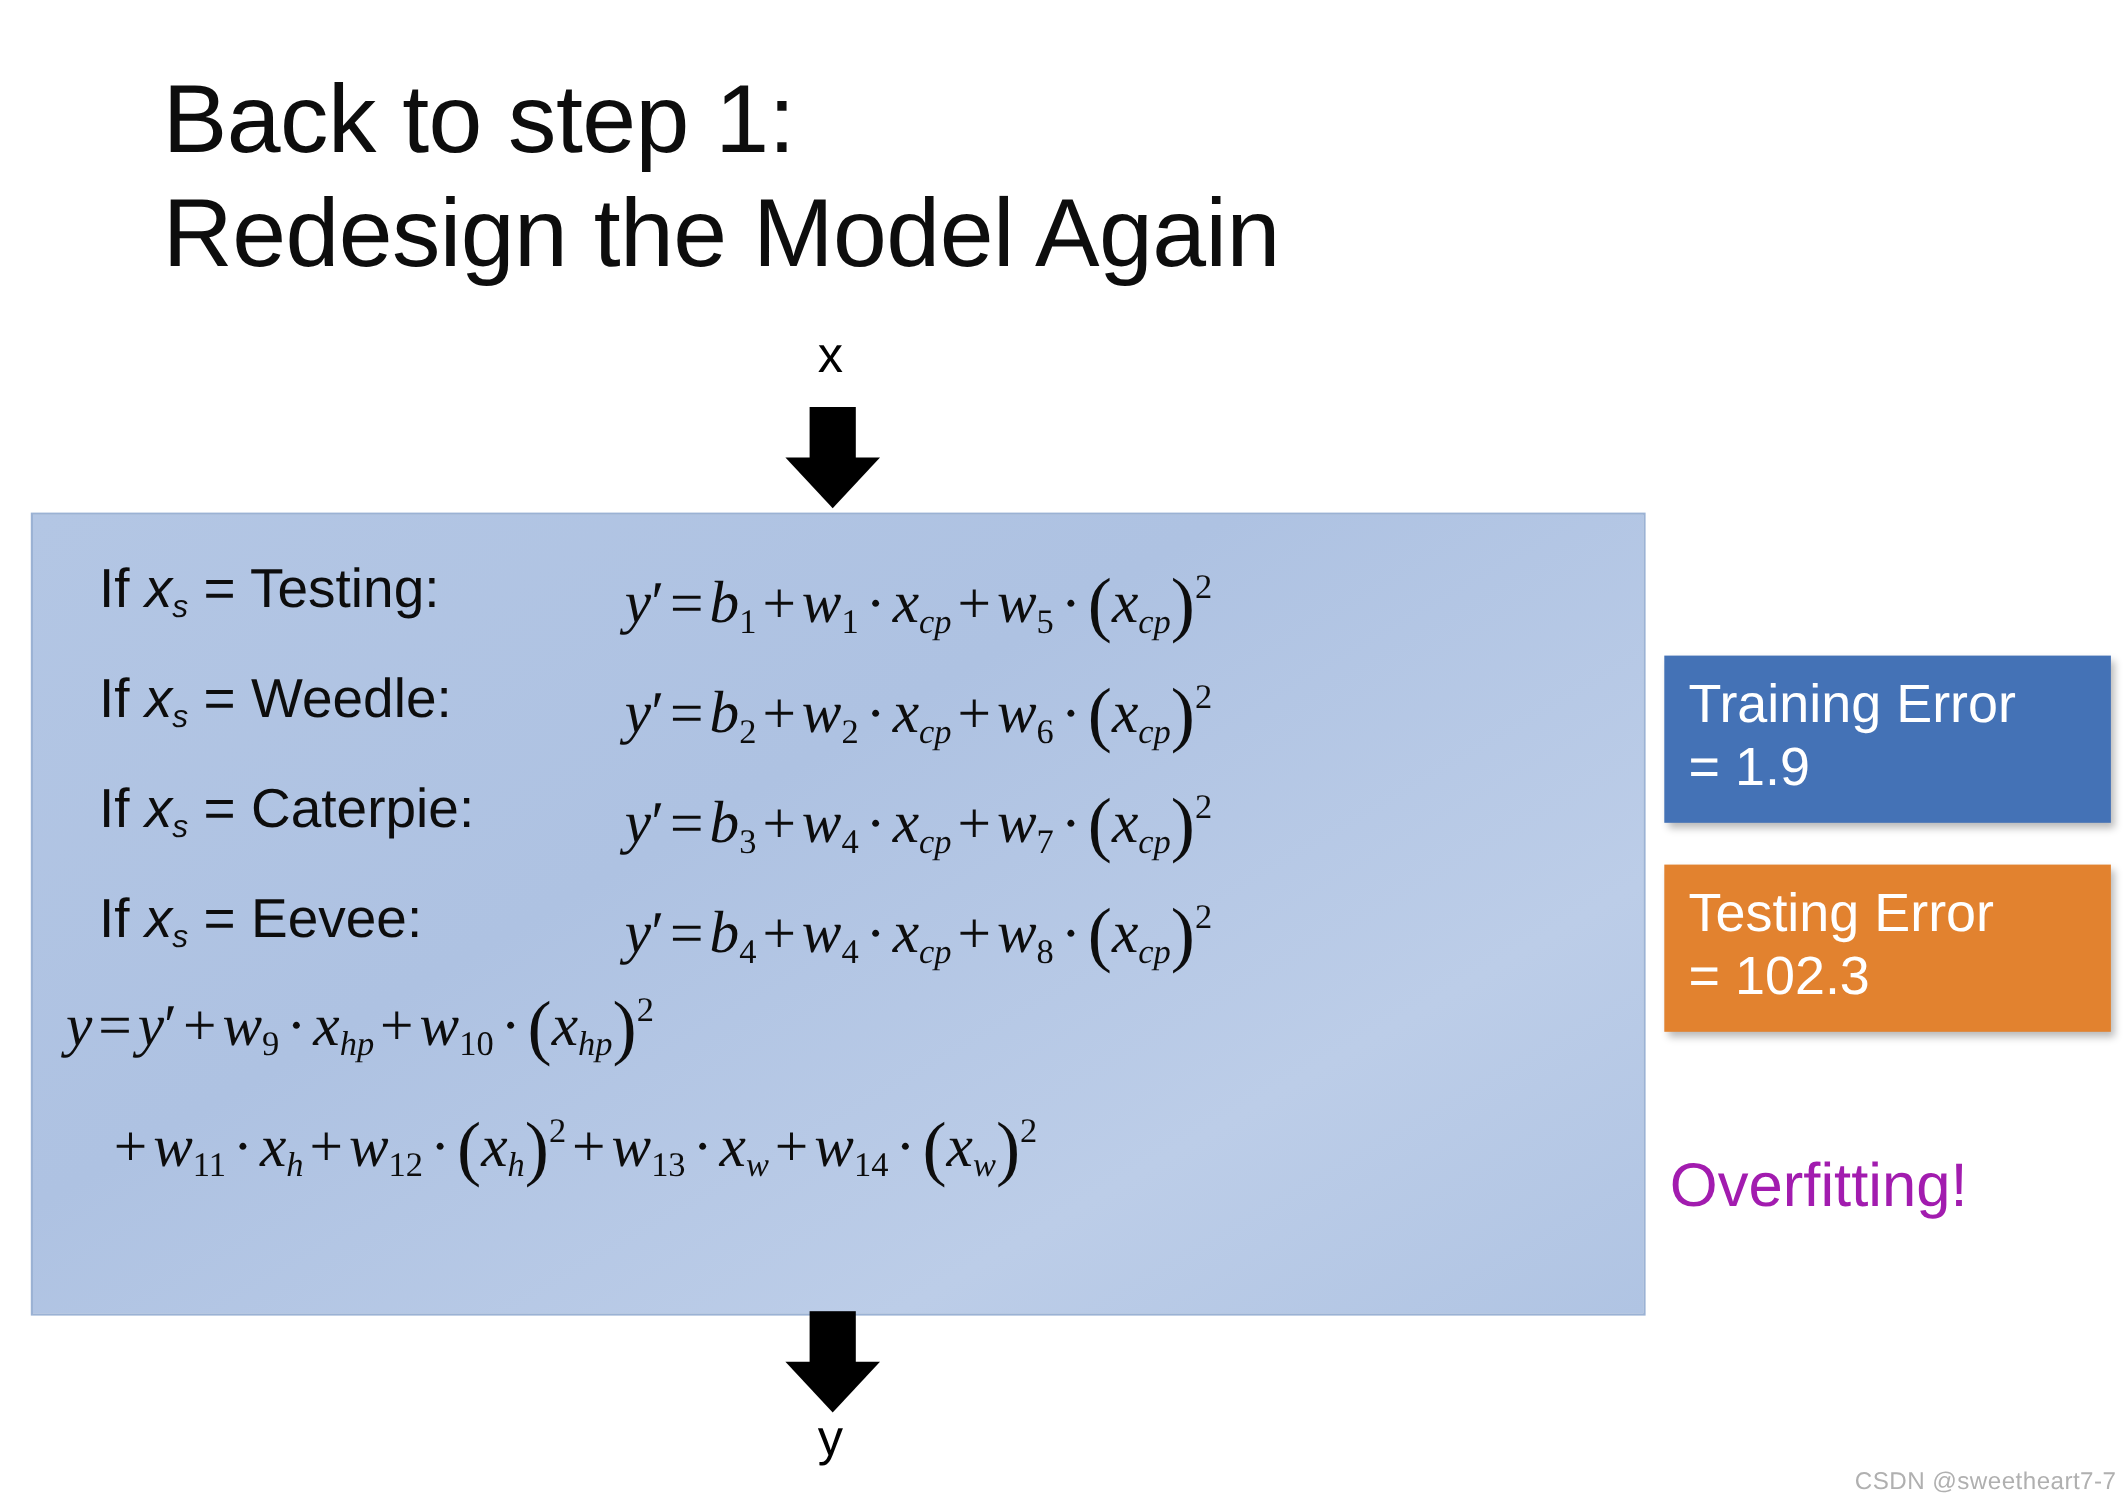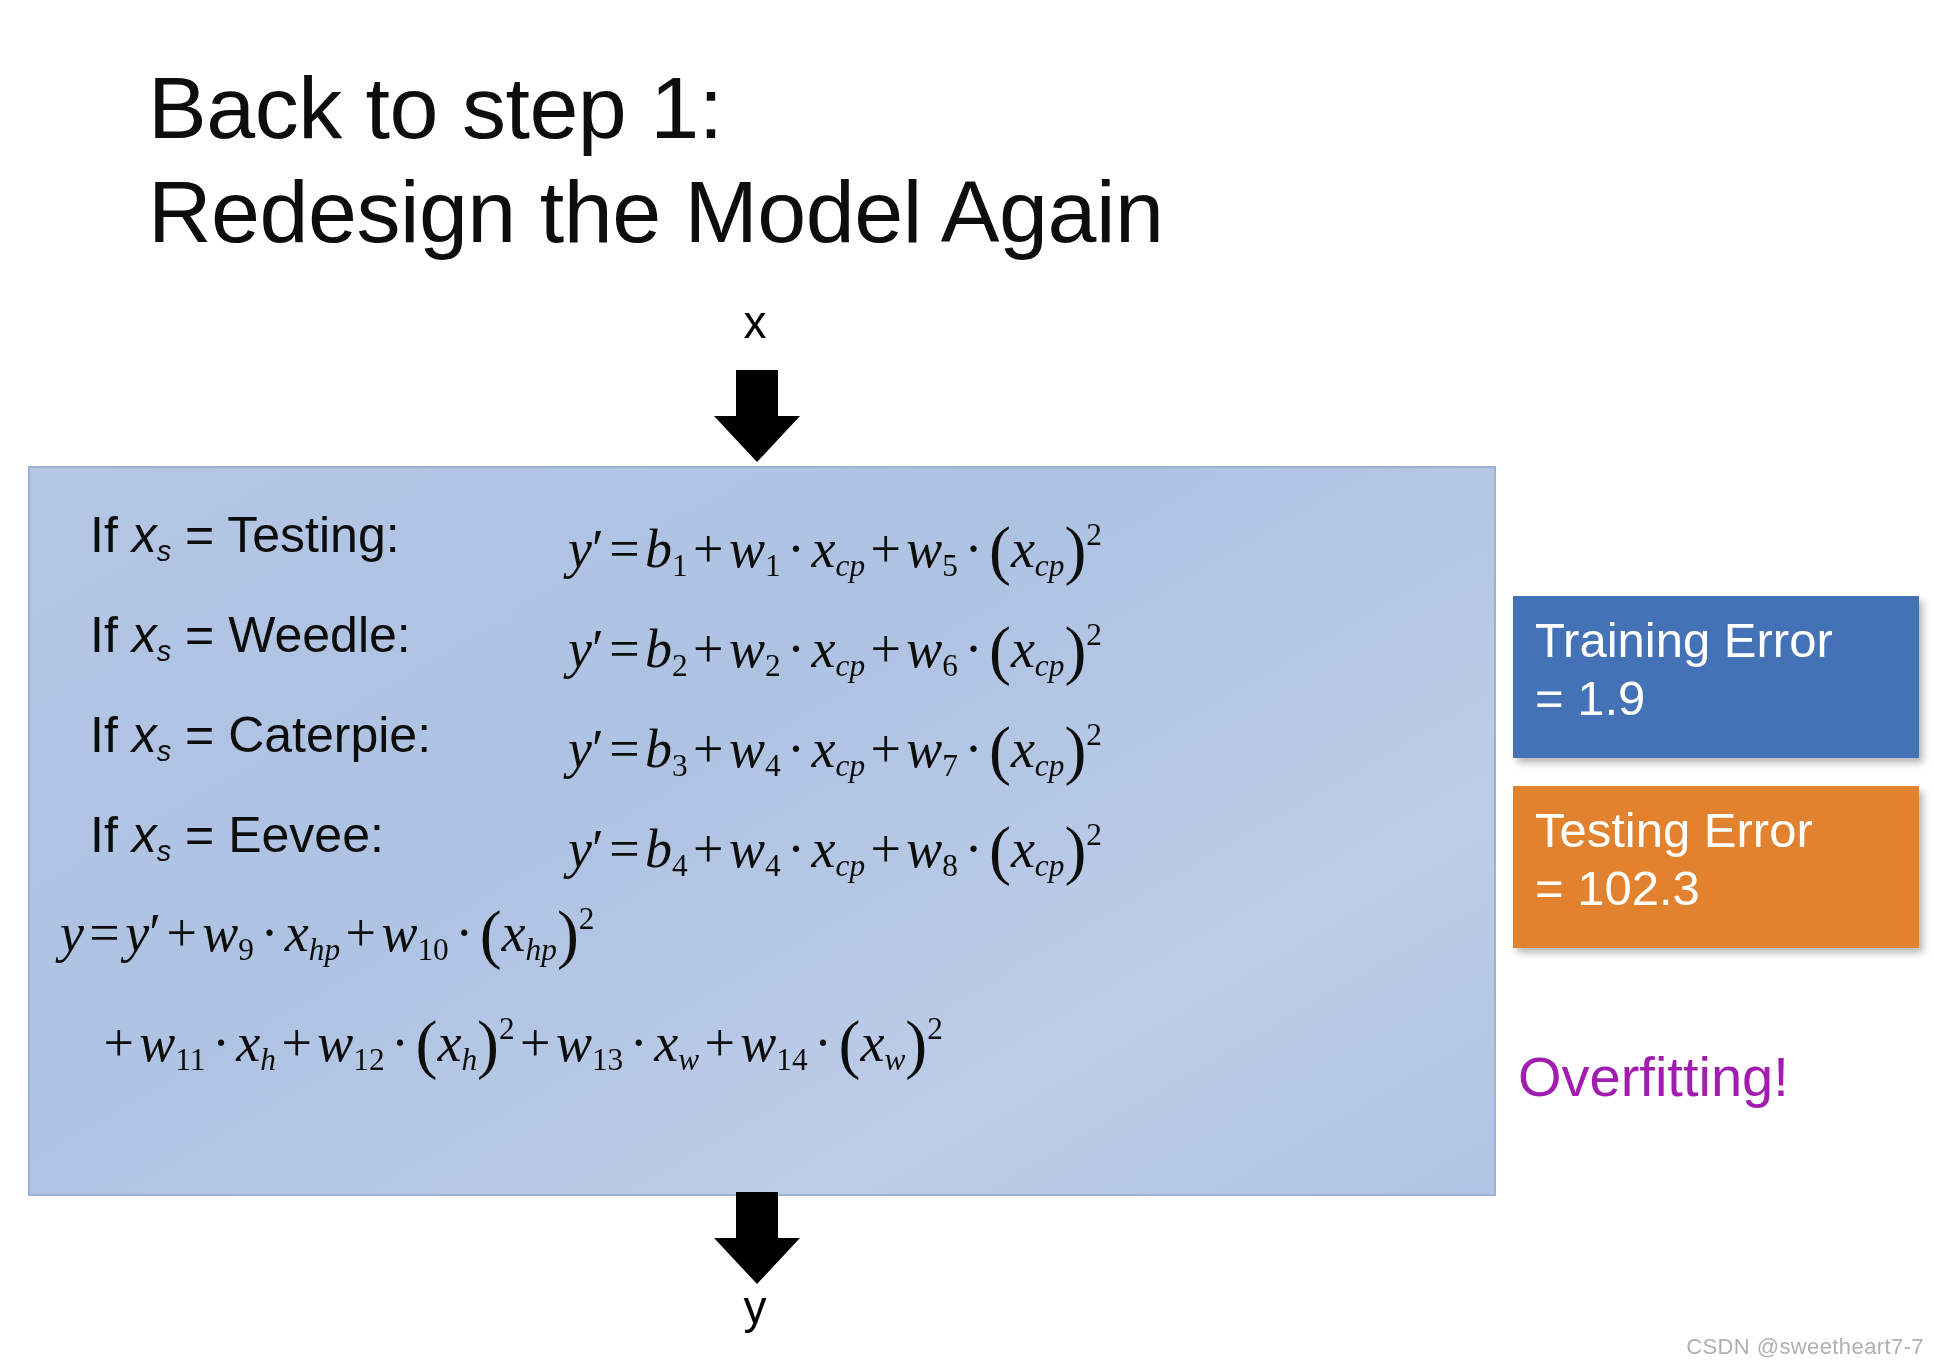--- a/index.html
+++ b/index.html
@@ -131,21 +131,21 @@
   .op { font-style: normal; padding: 0 0.10em; }
   .dot { font-style: normal; padding: 0 0.12em; }
   .prime { font-style: normal; }
   .paren { font-style: normal; font-size: 1.22em; vertical-align: -0.08em; }
 
   
   .err-badge {
     position: absolute;
     left: 1513px;
     width: 406px;
-    padding: 16px 22px 30px 22px;
+    padding: 16px 22px 20px 22px;
     box-sizing: border-box;
     font-size: 49px;
     line-height: 1.18;
     color: #ffffff;
     box-shadow: 4px 5px 7px rgba(0,0,0,0.28);
     white-space: pre-line;
   }
   #training-error-badge {
     top: 596px;
     background: #4472b6;

